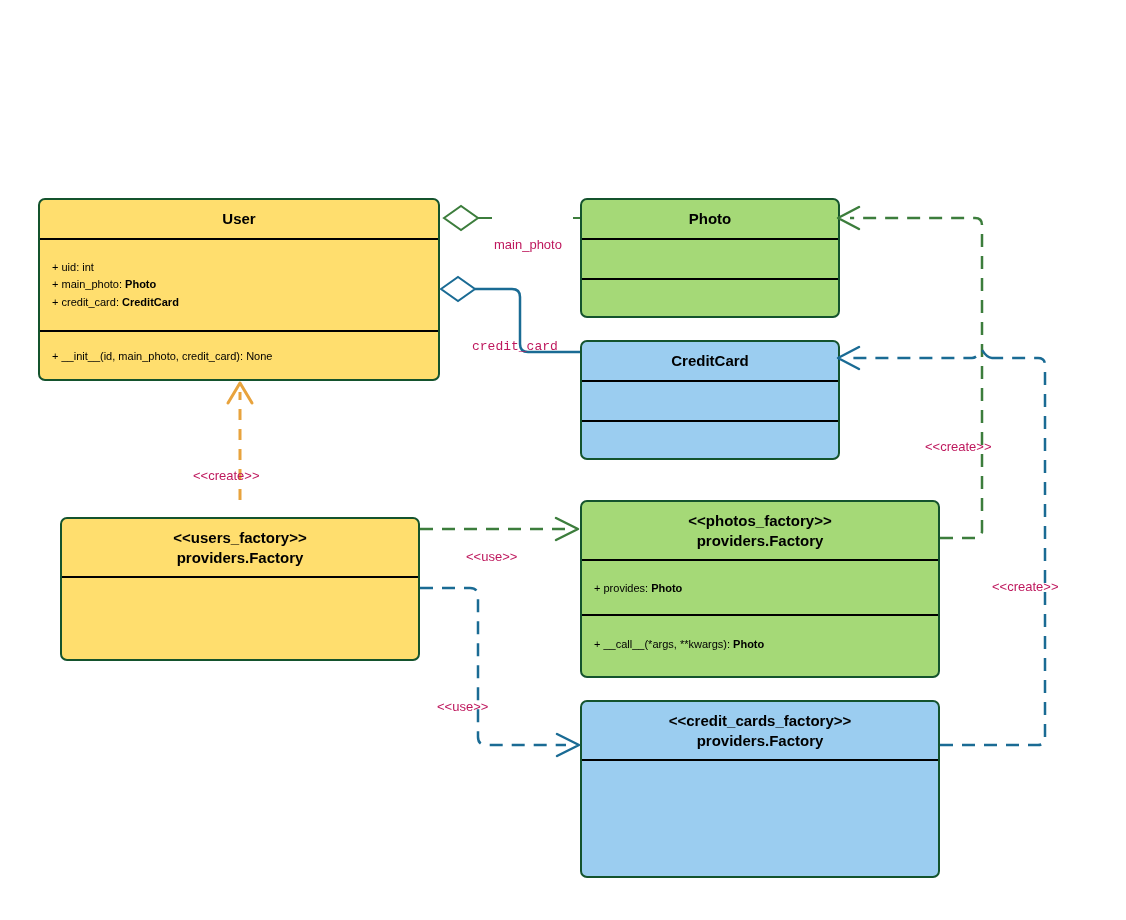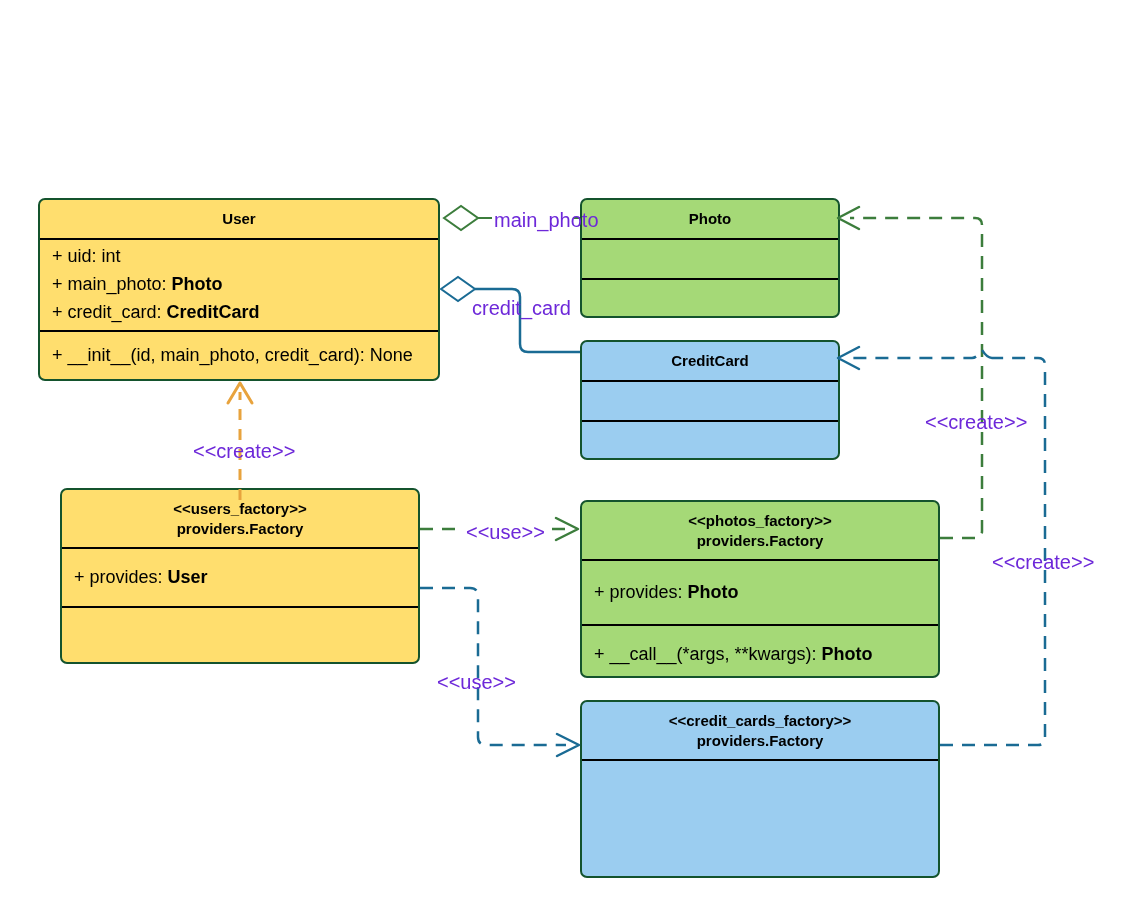--- a/index.html
+++ b/index.html
@@ -52,42 +52,43 @@
     border-bottom: 2px solid #000000;
     display: flex;
     flex-direction: column;
     align-items: center;
     justify-content: center;
     line-height: 1.32;
   }
   .clsbox .sect {
     box-sizing: border-box;
     border-bottom: 2px solid #000000;
-    font-size: 18px;
+    font-size: 11px;
     color: #000000;
     display: flex;
     align-items: center;
     padding-left: 12px;
     white-space: nowrap;
   }
   .clsbox .sect.last { border-bottom: none; text-align: right; }
   .clsbox .sect.empty { padding-left: 0; }
   .b { font-weight: bold; }
   
   .fill-yellow { background: #ffde6e; }
   .fill-green  { background: #a5d977; }
   .fill-blue   { background: #9bcdf0; }
 
   
   .elabel {
     position: absolute;
-    font-size: 20px;
-    color: #6d28d9;
+    font-size: 13px;
+    color: #be185d;
     white-space: nowrap;
     background: transparent;
+    margin-top: 28px;
   }
 </style>
 </head>
 <body>
 
 <div id="canvas">
 
 
   <div class="clsbox fill-yellow" style="left:38px; top:198px; width:402px; height:183px;">
     <div class="hdr" style="height:40px;">
@@ -112,36 +113,33 @@
   </div>
 
   <div class="clsbox fill-blue" style="left:580px; top:340px; width:260px; height:120px;">
     <div class="hdr" style="height:40px;">
       <span>CreditCard</span>
     </div>
     <div class="sect empty" style="height:40px;"></div>
     <div class="sect empty last" style="height:36px;"></div>
   </div>
 
-  <div class="clsbox fill-yellow" style="left:60px; top:488px; width:360px; height:176px;">
+  <div class="clsbox fill-yellow" style="left:60px; top:517px; width:360px; height:144px;">
     <div class="hdr" style="height:59px;">
       <span>&lt;&lt;users_factory&gt;&gt;</span>
       <span>providers.Factory</span>
-    </div>
-    <div class="sect" style="height:59px;">
-      <span>+ provides:&nbsp;<span class="b">User</span></span>
     </div>
   </div>
 
   <div class="clsbox fill-green" style="left:580px; top:500px; width:360px; height:178px;">
     <div class="hdr" style="height:59px;">
       <span>&lt;&lt;photos_factory&gt;&gt;</span>
       <span>providers.Factory</span>
     </div>
-    <div class="sect" style="height:65px;">
+    <div class="sect" style="height:55px;">
       <span>+ provides:&nbsp;<span class="b">Photo</span></span>
     </div>
     <div class="sect last" style="height:56px;border-radius:20px;">
       <span>+ __call__(*args, **kwargs):&nbsp;<span class="b">Photo</span></span>
     </div>
   </div>
 
   <div class="clsbox fill-blue" style="left:580px; top:700px; width:360px; height:178px;">
     <div class="hdr" style="height:59px;">
       <span>&lt;&lt;credit_cards_factory&gt;&gt;</span>
@@ -184,21 +182,21 @@
 
     <g>
       <path d="M 940,745 L 1038,745 Q 1045,745 1045,738 L 1045,365 Q 1045,358 1038,358 L 992,358" fill="none" stroke="#1a6b94" stroke-width="2.5" stroke-dasharray="13,9"></path>
       <path d="M 992,358 Q 987,358 982,350 Q 977,358 972,358 L 850,358" fill="none" stroke="#1a6b94" stroke-width="2.5" stroke-dasharray="13,9"></path>
       <path d="M 859,347 L 838,358 L 859,369" fill="none" stroke="#1a6b94" stroke-width="2.5" stroke-linecap="round" stroke-linejoin="round"></path>
     </g>
   </svg>
 
   <div class="elabel" style="left:494px; top:209px;">main_photo</div>
 
-  <div class="elabel" style="left:472px; top:297px;">credit_card</div>
+  <div class="elabel" style="left:472px; top:311px;font-family:Liberation Mono, monospace;">credit_card</div>
 
   <div class="elabel" style="left:193px; top:440px;">&lt;&lt;create&gt;&gt;</div>
 
   <div class="elabel" style="left:463px; top:521px; background:#ffffff; padding:0 3px;">&lt;&lt;use&gt;&gt;</div>
 
   <div class="elabel" style="left:437px; top:671px;">&lt;&lt;use&gt;&gt;</div>
 
   <div class="elabel" style="left:925px; top:411px;">&lt;&lt;create&gt;&gt;</div>
 
   <div class="elabel" style="left:992px; top:551px;">&lt;&lt;create&gt;&gt;</div>

